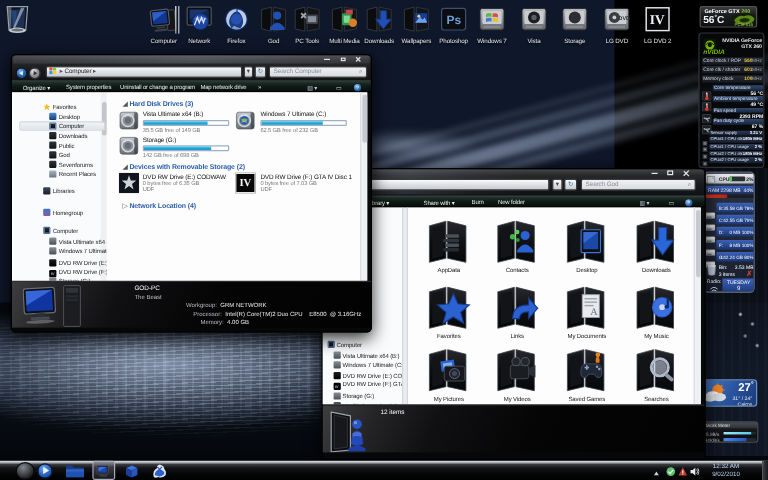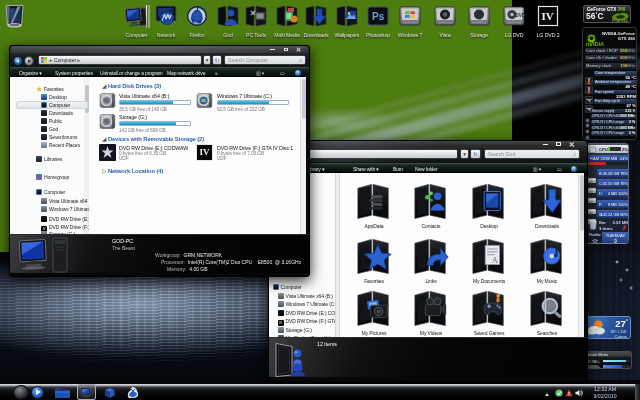--- a/index.html
+++ b/index.html
@@ -1,15 +1,15 @@
 <!DOCTYPE html>
 <html><head><meta charset="utf-8"><style>
 *{margin:0;padding:0;box-sizing:border-box}
 html,body{width:640px;height:400px;overflow:hidden;background:#000}
-#s{position:relative;width:512px;height:400px;font-family:"Liberation Sans",sans-serif;background:#4d7c0f}
+#s{position:relative;width:512px;height:400px;font-family:"Liberation Sans",sans-serif;background:#0f172a}
 .ab{position:absolute}
 
 #beams{left:288px;top:30px;width:352px;height:118px;overflow:hidden}
 .beam{position:absolute;background:linear-gradient(90deg,rgba(185,200,228,.7),rgba(170,188,215,.5) 55%,rgba(155,175,205,.18));filter:blur(2.5px);transform:rotate(-15.5deg);transform-origin:50% 50%}
 #water{left:0;top:252px;width:640px;height:133px;background:
  radial-gradient(ellipse 300px 72px at 138px 52px,rgba(182,199,228,.68),rgba(98,115,146,.30) 55%,transparent 75%),
  radial-gradient(ellipse 240px 60px at 390px 50px,rgba(110,130,160,.28),transparent 70%),
  linear-gradient(to bottom,#05080e,#0b121c 40%,#070c13 75%,#04060a)}
 #ripples{left:0;top:258px;width:600px;height:125px;background:repeating-linear-gradient(178deg,rgba(205,220,242,.30) 0 1px,transparent 1px 3px),repeating-linear-gradient(181deg,rgba(150,170,205,.13) 0 1px,transparent 1px 5px);-webkit-mask-image:radial-gradient(ellipse 300px 80px at 148px 50px,#000 22%,rgba(0,0,0,.42) 55%,transparent 72%)}
 #rstreaks{left:560px;top:140px;width:80px;height:240px;background:repeating-linear-gradient(90deg,rgba(120,140,175,.04) 0 2px,transparent 2px 7px),linear-gradient(to bottom,rgba(16,22,34,.55),rgba(24,32,50,.6));}

